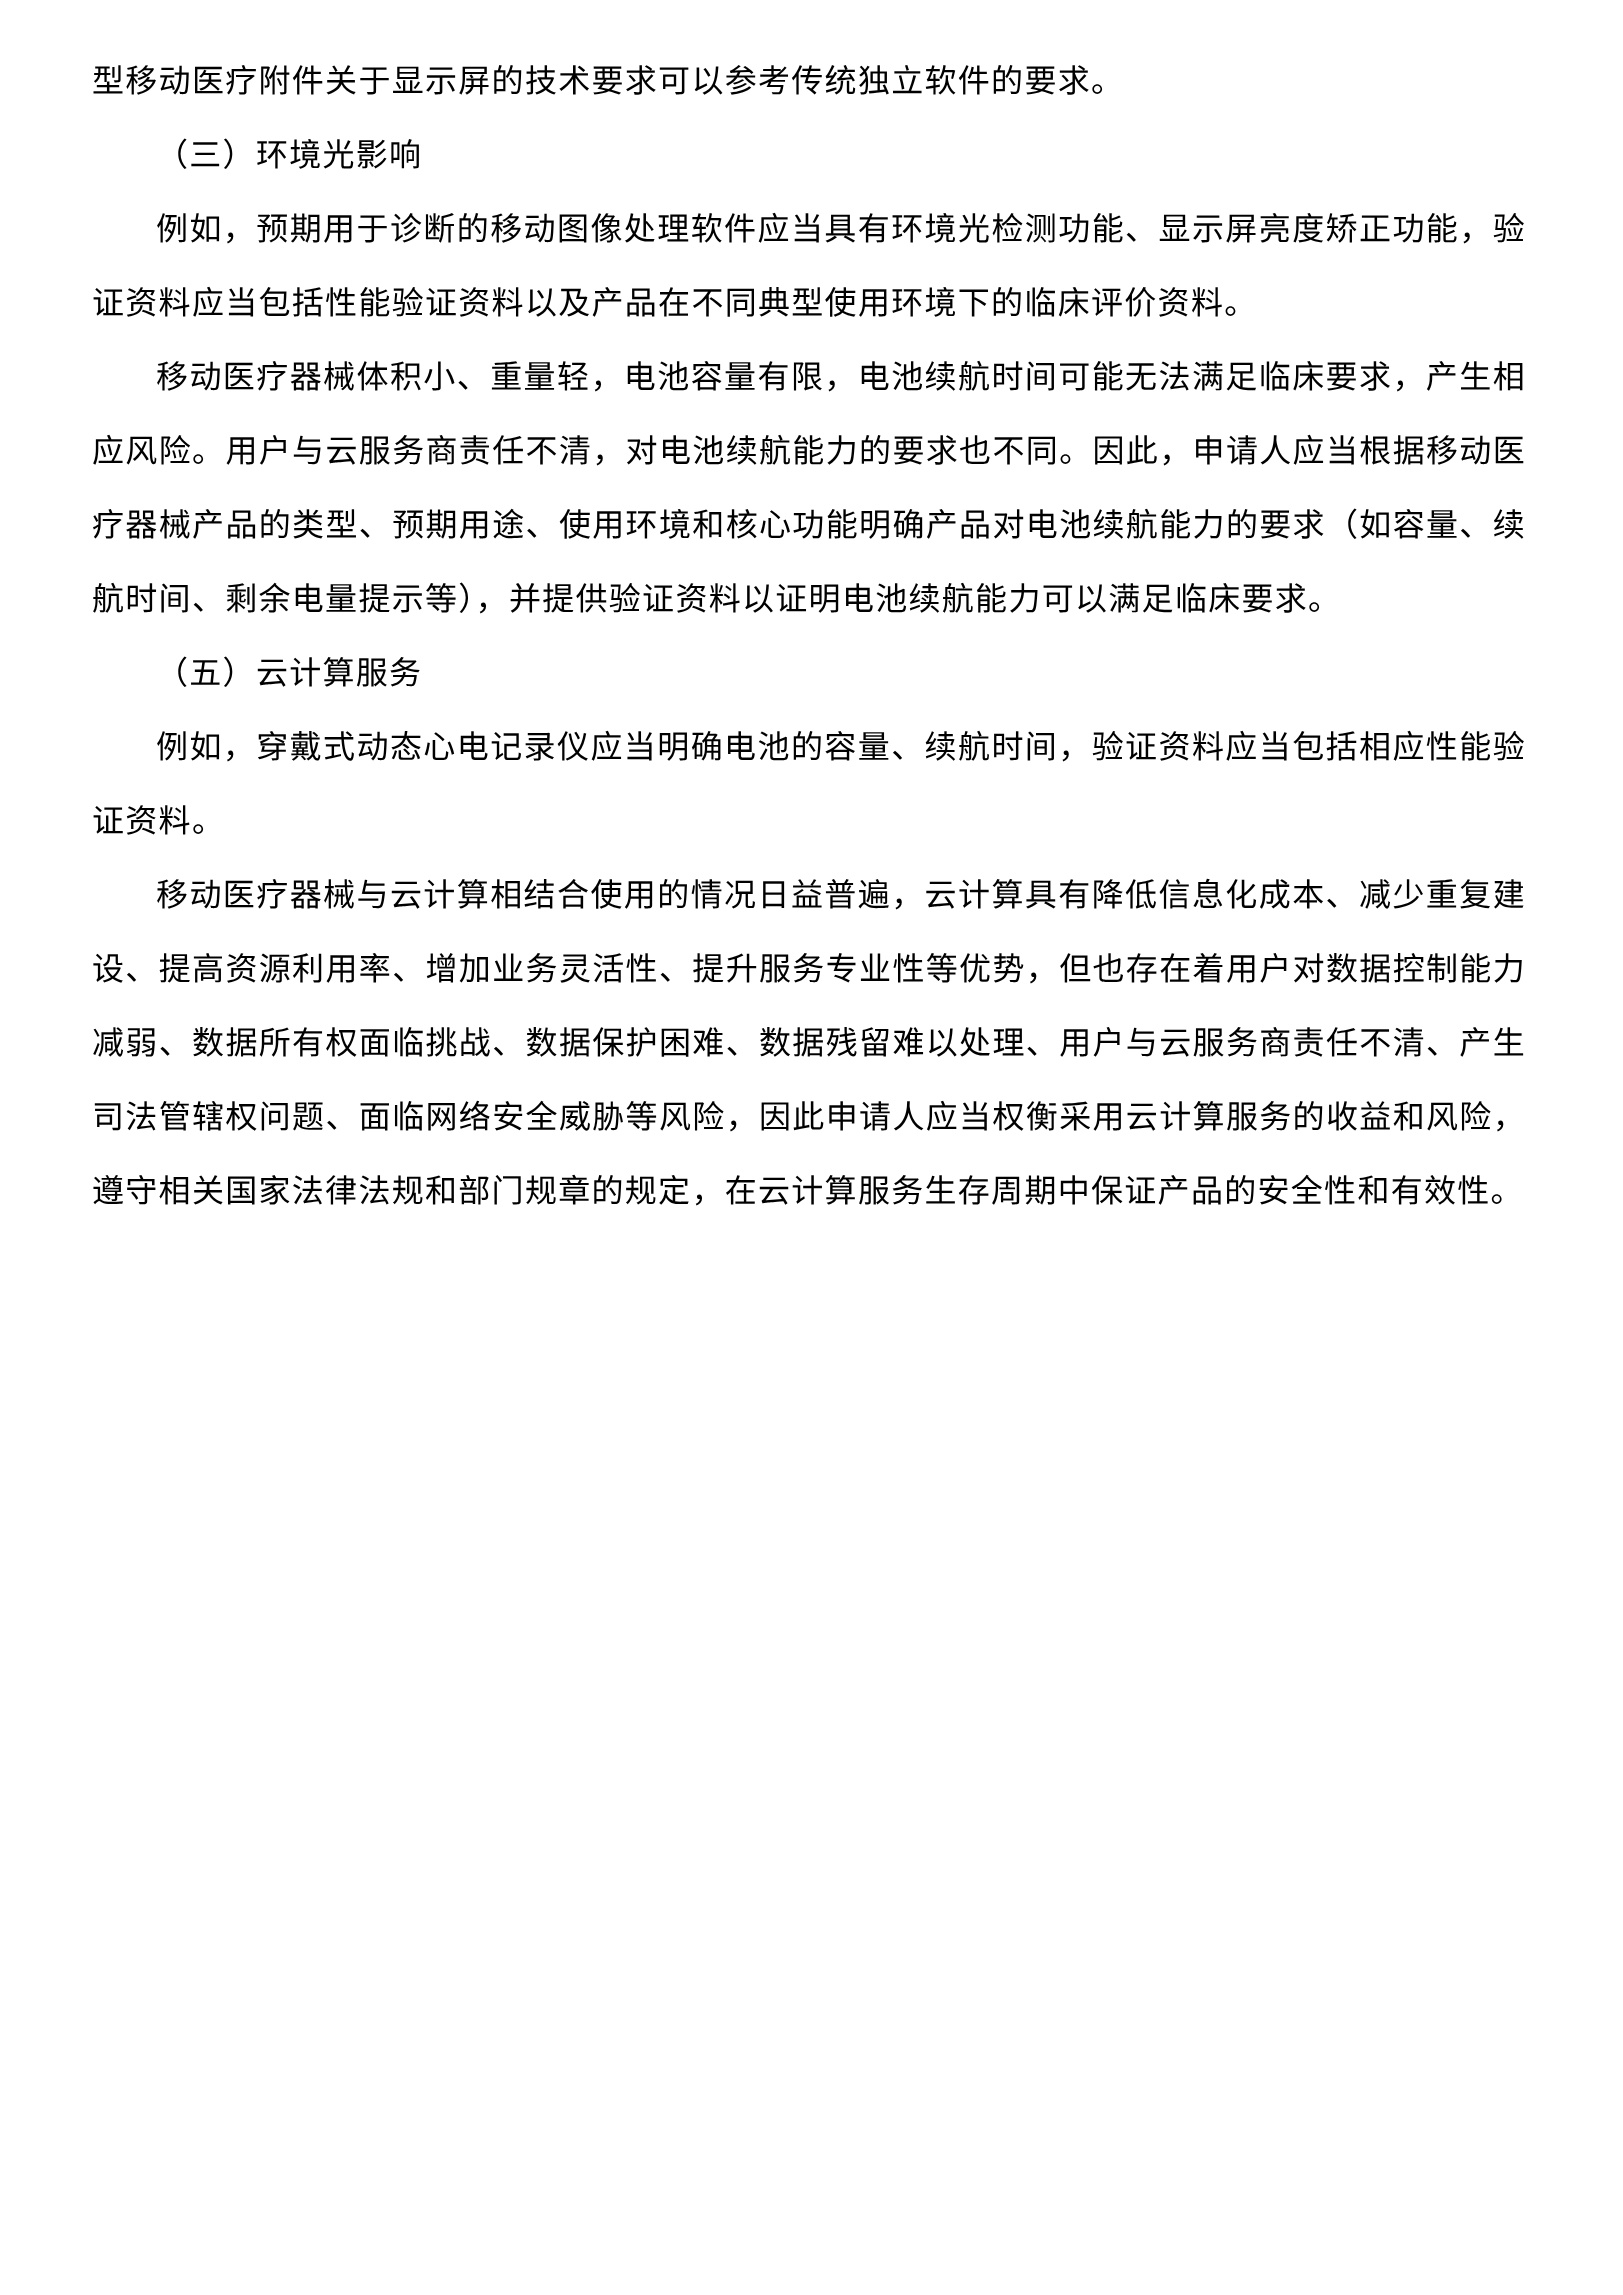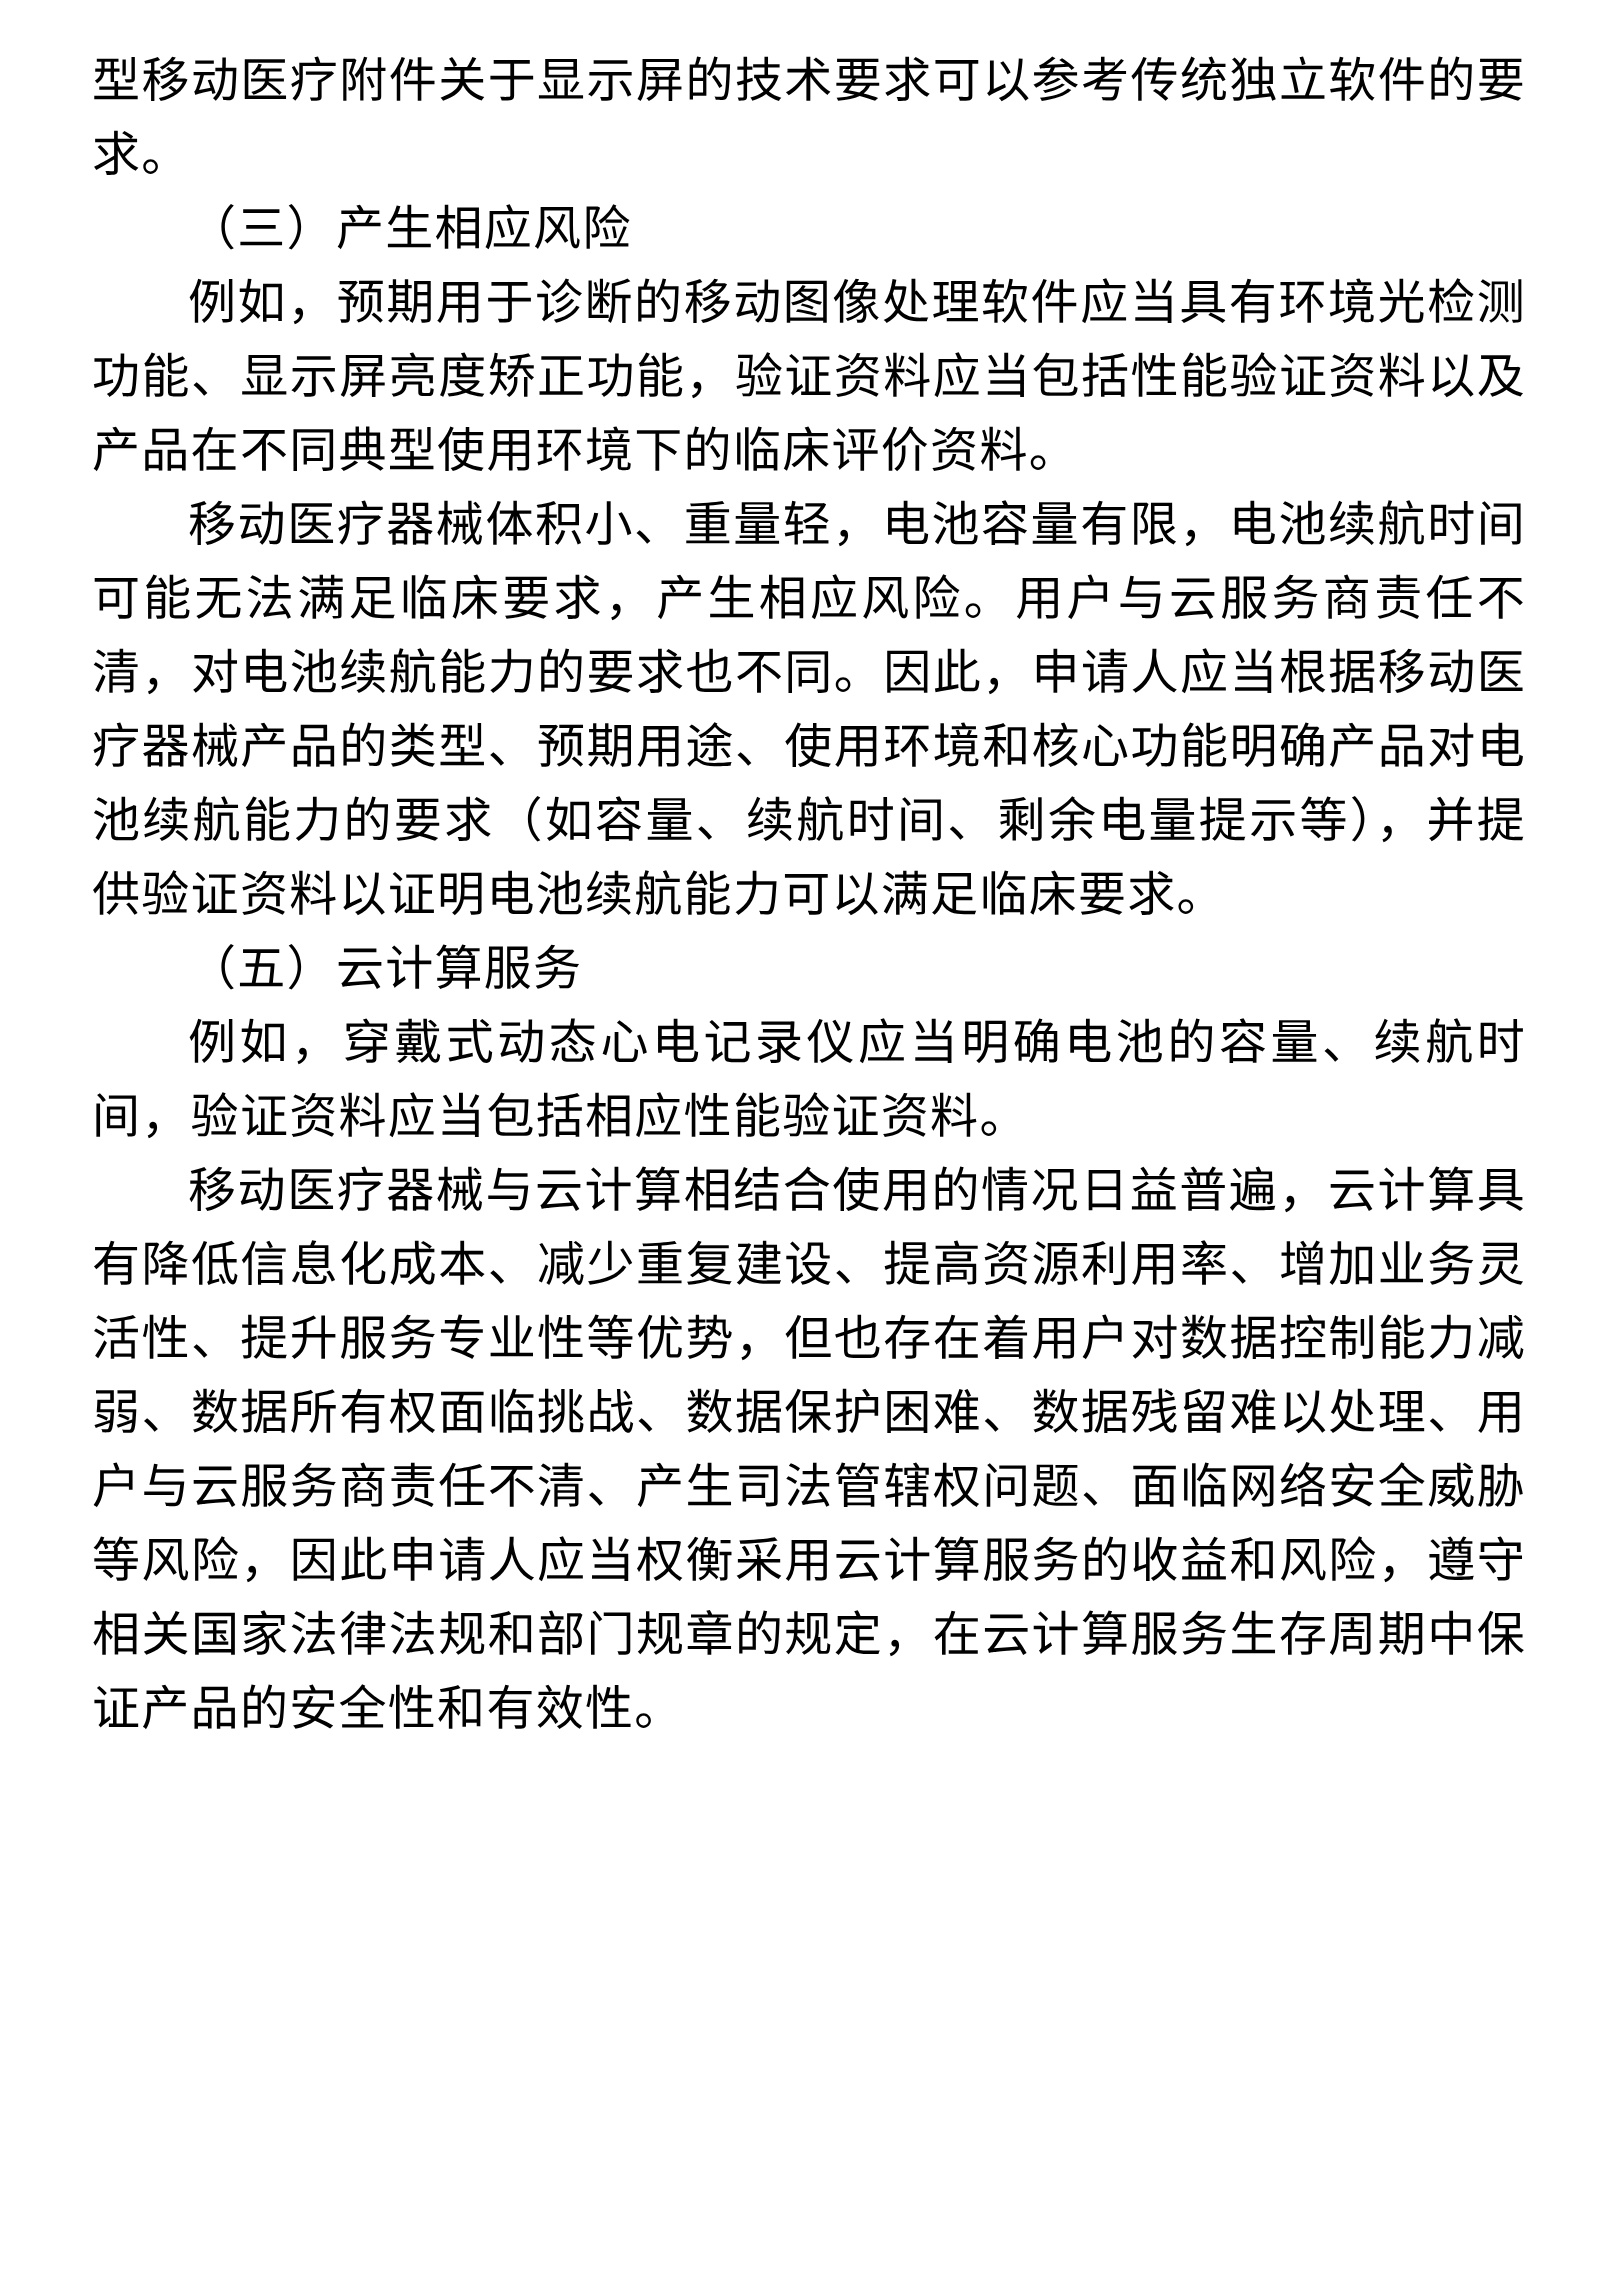--- a/index.html
+++ b/index.html
@@ -16,40 +16,40 @@
   }
   .page {
     box-sizing: border-box;
     width: 1623px;
     height: 2295px;
     padding: 44px 97px 0 92px;
     background: #ffffff;
   }
   .para {
     margin: 0;
-    font-size: 48px;
+    font-size: 32px;
     line-height: 74px;
     letter-spacing: 1.3px;
     font-weight: 400;
     color: #000000;
     text-align: justify;
     text-justify: inter-character;
     text-indent: 2em;
     word-break: break-all;
     overflow-wrap: break-word;
   }
   .para.continuation {
     text-indent: 0;
   }
 </style>
 </head>
 <body>
 
 <main class="page">
   <p class="para continuation">型移动医疗附件关于显示屏的技术要求可以参考传统独立软件的要求。</p>
-  <p class="para">（三）产生相应风险</p>
+  <p class="para">（三）环境光影响</p>
   <p class="para">例如，预期用于诊断的移动图像处理软件应当具有环境光检测功能、显示屏亮度矫正功能，验证资料应当包括性能验证资料以及产品在不同典型使用环境下的临床评价资料。</p>
   <p class="para">移动医疗器械体积小、重量轻，电池容量有限，电池续航时间可能无法满足临床要求，产生相应风险。用户与云服务商责任不清，对电池续航能力的要求也不同。因此，申请人应当根据移动医疗器械产品的类型、预期用途、使用环境和核心功能明确产品对电池续航能力的要求（如容量、续航时间、剩余电量提示等），并提供验证资料以证明电池续航能力可以满足临床要求。</p>
   <p class="para">（五）云计算服务</p>
   <p class="para">例如，穿戴式动态心电记录仪应当明确电池的容量、续航时间，验证资料应当包括相应性能验证资料。</p>
   <p class="para">移动医疗器械与云计算相结合使用的情况日益普遍，云计算具有降低信息化成本、减少重复建设、提高资源利用率、增加业务灵活性、提升服务专业性等优势，但也存在着用户对数据控制能力减弱、数据所有权面临挑战、数据保护困难、数据残留难以处理、用户与云服务商责任不清、产生司法管辖权问题、面临网络安全威胁等风险，因此申请人应当权衡采用云计算服务的收益和风险，遵守相关国家法律法规和部门规章的规定，在云计算服务生存周期中保证产品的安全性和有效性。</p>
 </main>
 
 
 </body></html>

